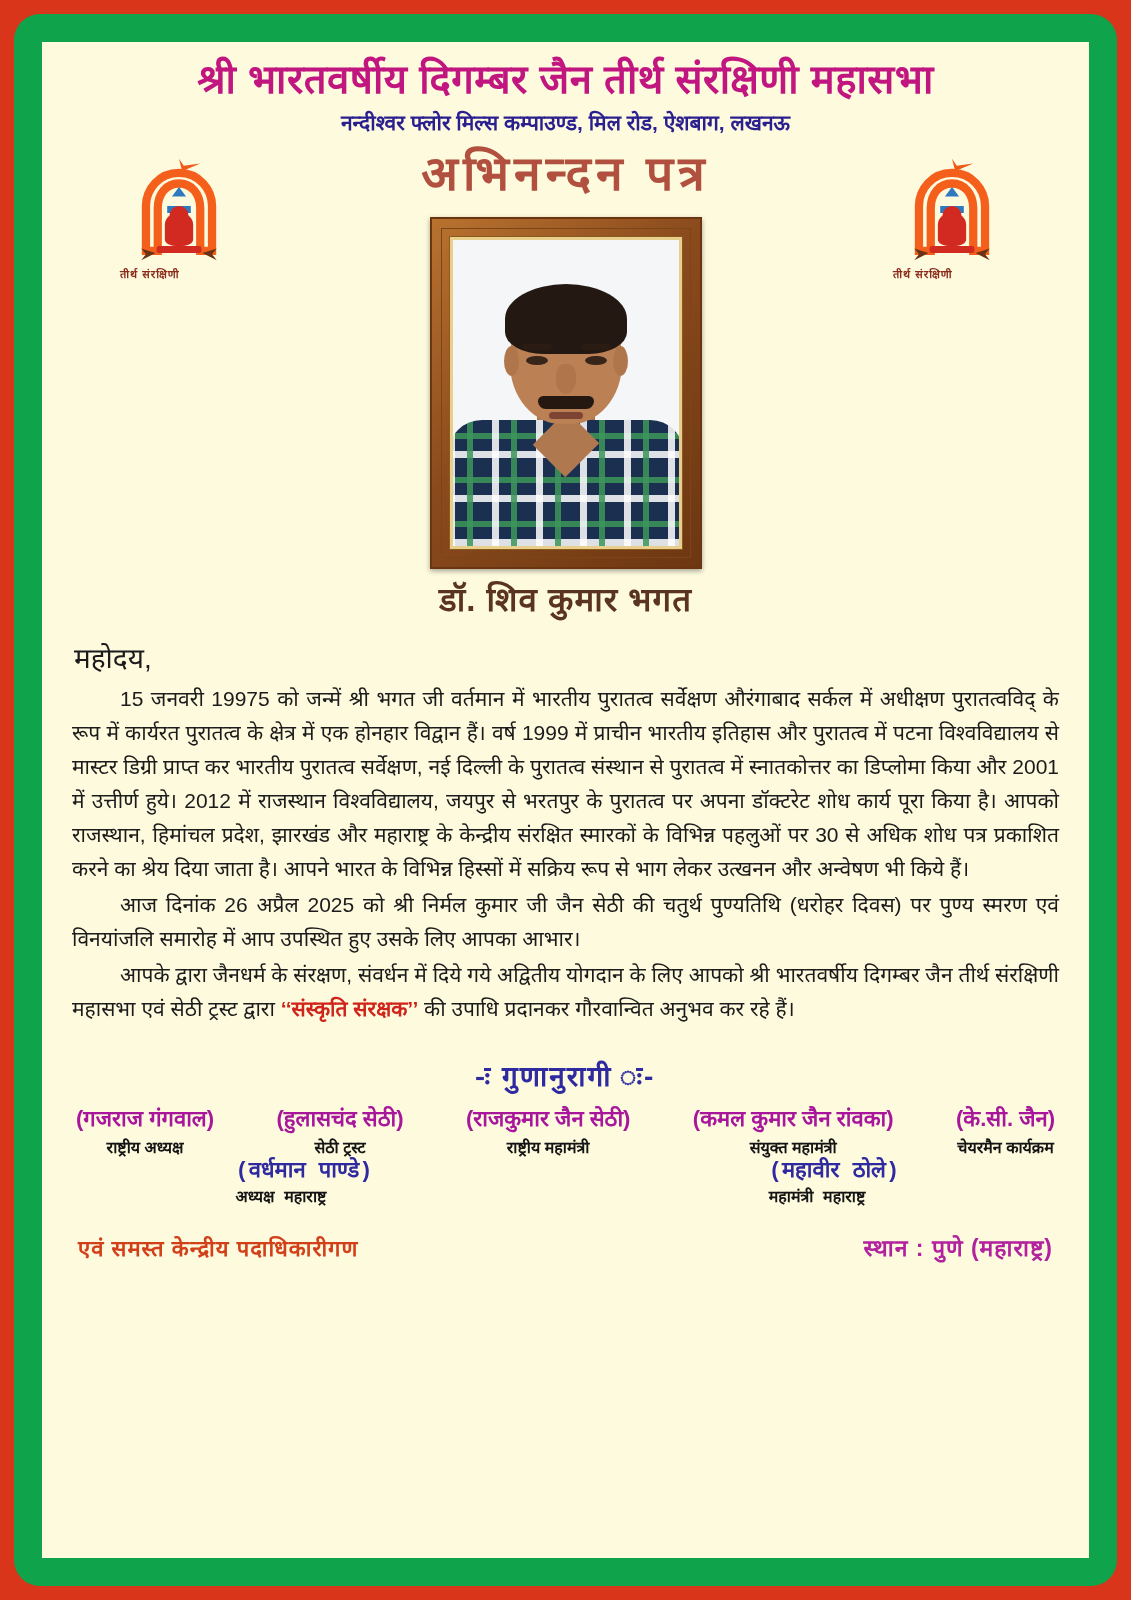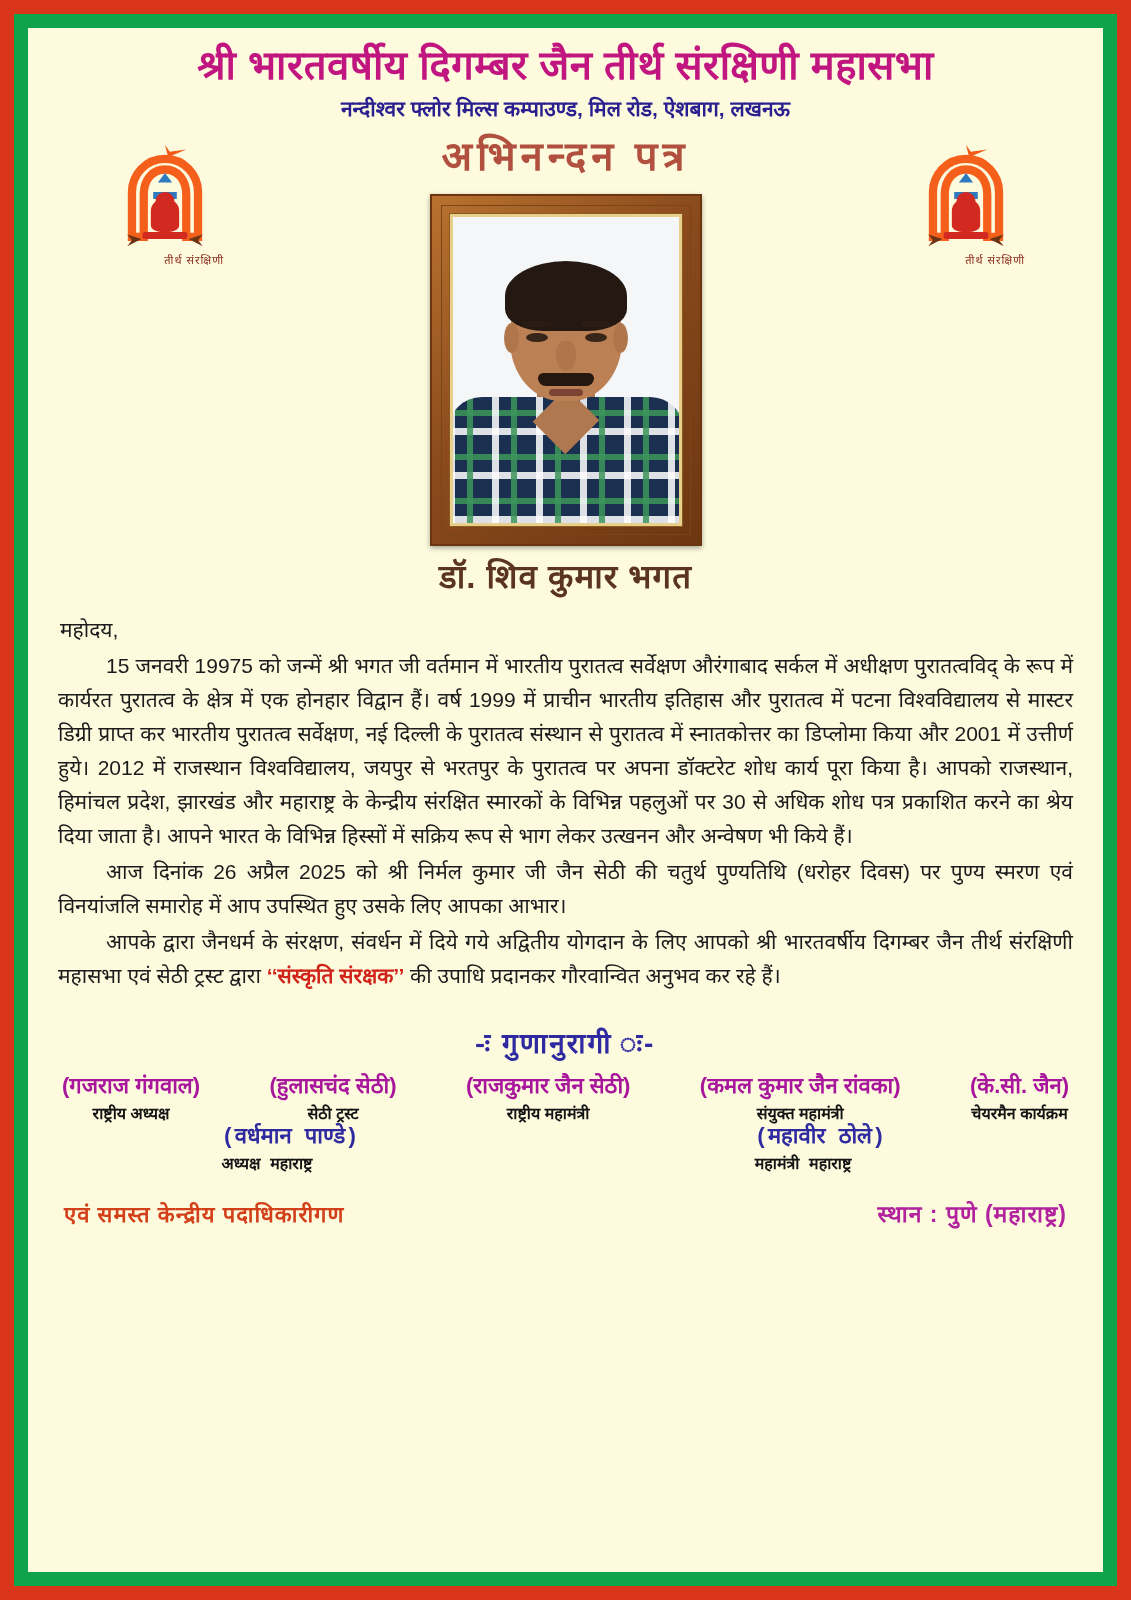--- a/index.html
+++ b/index.html
@@ -17,21 +17,22 @@
     width: 1131px;
     height: 1600px;
     background: #d8351b;          
     padding: 14px;
     overflow: hidden;
   }
   #green-border {
     width: 100%;
     height: 100%;
     background: #0fa34c;          
-    padding: 14px;
+    padding: 28px;
+    border-radius: 26px;
   }
   #page {
     position: relative;
     width: 100%;
     height: 100%;
     background: #fdfade;          
     padding: 14px 30px 8px 30px;
     overflow: hidden;
   }
 
@@ -50,42 +51,42 @@
   }
   #org-address {
     color: #2a1f8f;
     font-size: 21px;
     font-weight: bold;
     margin-top: 8px;
     line-height: 1.2;
   }
   #doc-title {
     color: #b1503f;
-    font-size: 40px;
+    font-size: 48px;
     font-weight: bold;
     letter-spacing: 5px;
     margin-top: 13px;
     line-height: 1.1;
   }
 
   
   .logo {
     position: absolute;
     width: 118px;
     height: 140px;
     top: 112px;
   }
   #logo-left  { left: 78px; }
   #logo-right { right: 78px; }
   .logo svg { display: block; width: 118px; height: 118px; }
   .logo-caption {
-    text-align: right;
+    text-align: left;
     color: #8a2b1a;
     font-size: 11px;
-    font-weight: normal;
+    font-weight: bold;
     letter-spacing: 1px;
     margin-top: -6px;
   }
 
   
   #portrait-wrap { display: flex; justify-content: center; margin-top: 16px; }
   #photo-frame {
     width: 272px;
     height: 352px;
     background: linear-gradient(135deg,#b9722f 0%,#8a4a1c 45%,#6d3712 100%);
@@ -166,21 +167,21 @@
   }
   #honoree-place {
     color: #a8543c; font-size: 24px; font-weight: bold; margin-top: 8px; line-height: 1.15;
   }
   #dedication-line {
     color: #2f2aa0; font-size: 26px; font-weight: bold; letter-spacing: 1px; margin-top: 10px; line-height: 1.15;
   }
 
   
   #body-text { margin-top: 18px; color: #1b1b1b; }
-  #salutation { font-size: 21px; line-height: 1.55; margin-left: 2px; }
+  #salutation { font-size: 28px; line-height: 1.55; margin-left: 2px; }
   .para {
     font-size: 21px;
     line-height: 1.62;
     text-align: justify;
     text-justify: inter-word;
     text-indent: 48px;
     margin-top: 2px;
   }
   .highlight-red { color: #d0241b; font-weight: bold; }
 

